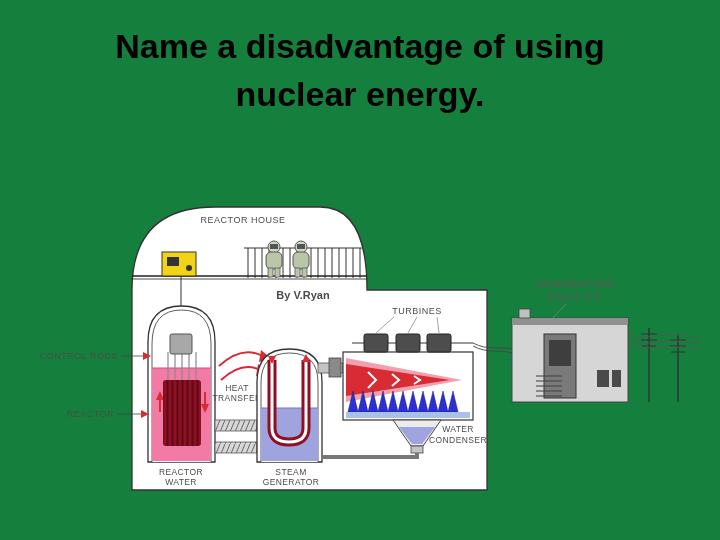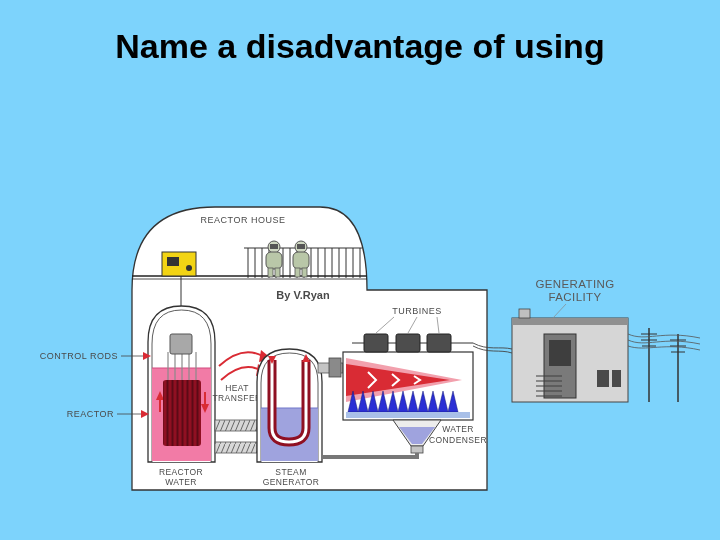--- a/index.html
+++ b/index.html
@@ -1,34 +1,35 @@
 <!DOCTYPE html>
 <html><head>
 <meta charset="utf-8">
 <style>
   html,body{margin:0;padding:0;background:#fff;}
-  .slide{position:relative;width:720px;height:540px;background:#7dd3fc;overflow:hidden;
+  .slide{position:relative;width:720px;height:540px;background:#15803d;overflow:hidden;
          font-family:"Liberation Sans",sans-serif;}
   .title{position:absolute;top:22px;left:0;right:0;text-align:center;
          font-size:34px;font-weight:bold;color:#000;line-height:1.42;}
   .title div{white-space:nowrap;}
   svg{position:absolute;left:0;top:0;}
   svg text{font-family:"Liberation Sans",sans-serif;fill:#4a4a4a;}
   .lbl{font-size:8.5px;letter-spacing:.4px;}
   .lbl9{font-size:9px;letter-spacing:.5px;}
   .big{font-size:11.5px;letter-spacing:.4px;fill:#5a5a5a;}
   .credit{font-size:11px;font-weight:bold;}
 </style>
 </head>
 <body>
 
 <div class="slide">
 
   <div class="title">
     <div>Name a disadvantage of using</div>
+    <div>nuclear energy.</div>
   </div>
 
   <svg width="720" height="540" viewBox="0 0 720 540">
     <defs>
       <pattern id="rails" width="7" height="32" patternUnits="userSpaceOnUse">
         <line x1="3" y1="0" x2="3" y2="32" stroke="#333" stroke-width="1"></line>
       </pattern>
       <pattern id="ribs" width="5" height="12" patternUnits="userSpaceOnUse">
         <line x1="0" y1="12" x2="5" y2="0" stroke="#666" stroke-width="1"></line>
       </pattern>

